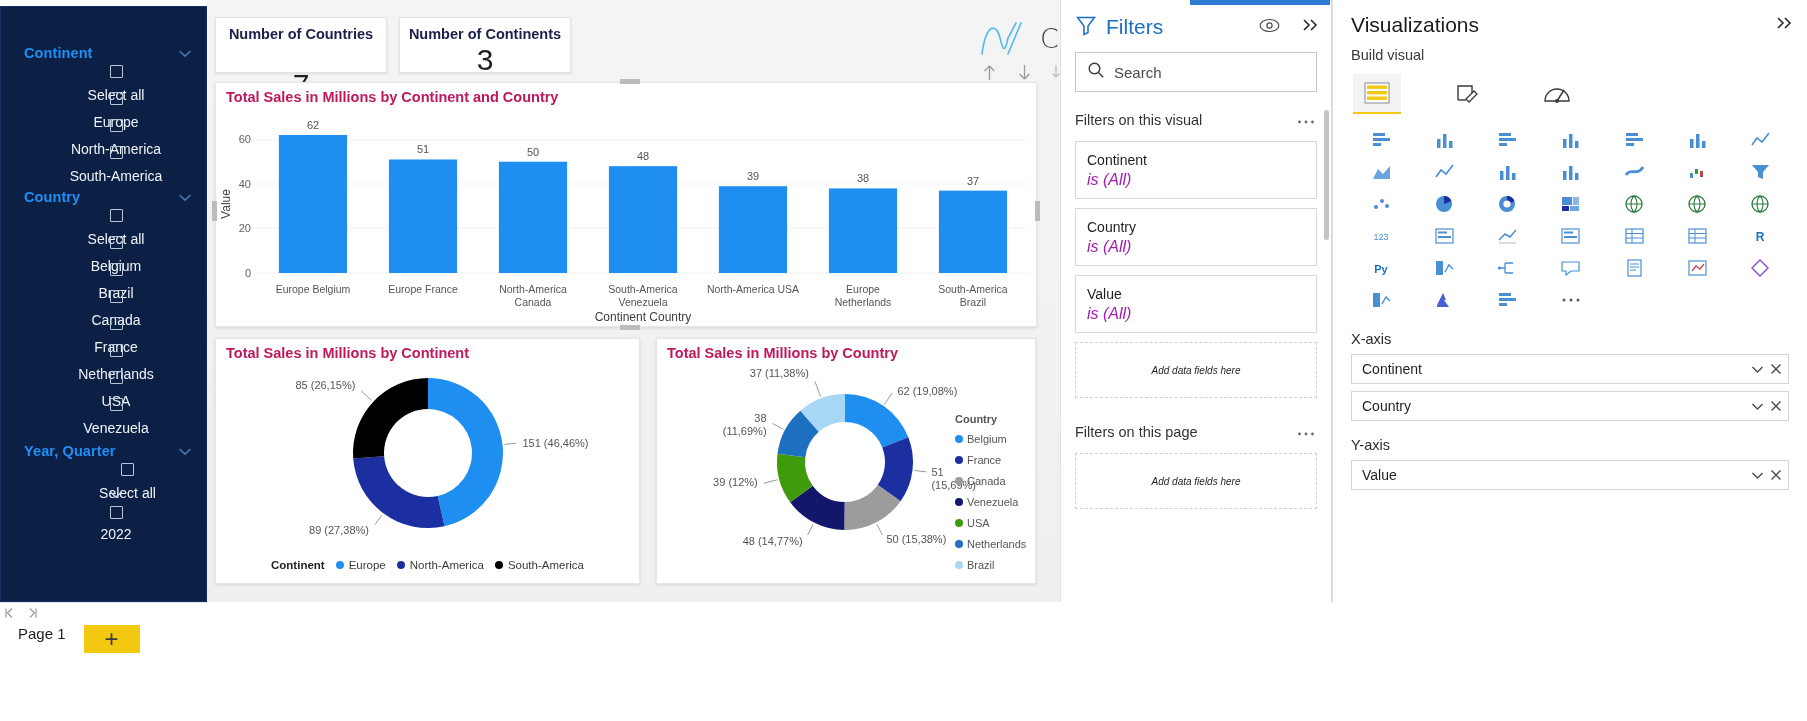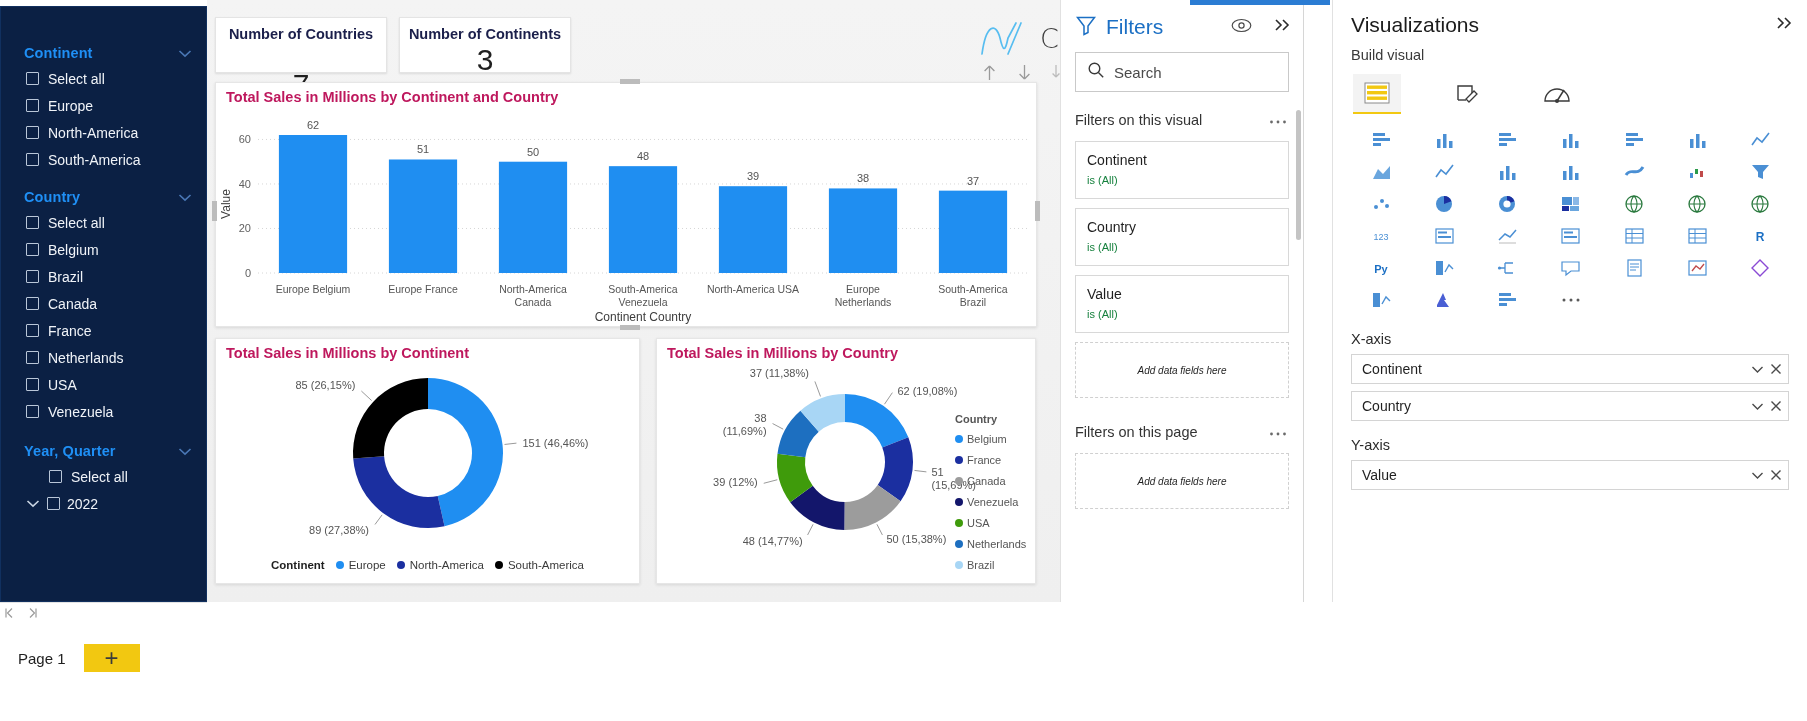--- a/index.html
+++ b/index.html
@@ -19,21 +19,21 @@
     display:flex; align-items:center; justify-content:space-between;
     padding:0 14px 0 23px; height:24px;
   }
   .slicer-title{
     color:#1f8ff5; font-weight:bold; font-size:14.5px; letter-spacing:.1px;
   }
   .chev{ color:#4a77b5; font-size:13px; line-height:1; }
   .chev svg{ display:block; }
   .slicer-item{
     display:flex; align-items:center; gap:9px;
-    padding:0 0 0 25px; height:27px;
+    padding:0 0 0 25px; height:27px;flex-direction:column;
   }
   .slicer-item.indent{ padding-left:48px; }
   .slicer-item.with-chev{ padding-left:25px; gap:7px; }
   .cb{
     width:13px; height:13px; border:1.5px solid #b9c6d8;
     background:transparent; flex:none; border-radius:1px;
   }
   .slicer-label{ color:#f0f3f8; font-size:14px; white-space:nowrap; }
   .row-chev{ width:14px; display:flex; justify-content:center; color:#c9d4e2; }
 
@@ -74,41 +74,41 @@
   .axis-label{ fill:#616161; font-size:11px; font-family:"Liberation Sans",sans-serif; }
   .val-label{ fill:#555; font-size:11px; font-family:"Liberation Sans",sans-serif; }
   .cat-label{ fill:#555; font-size:10.5px; font-family:"Liberation Sans",sans-serif; }
   .axis-title{ fill:#3d3d3d; font-size:12px; font-family:"Liberation Sans",sans-serif; }
 
   .donut-leg{ display:flex; align-items:center; gap:5px; font-size:11.5px; color:#3a3a3a; }
   .dot{ width:8px;height:8px;border-radius:50%; flex:none; }
 
   
   #filters-pane{
-    position:absolute; left:1060px; top:0; width:244px; height:604px;
+    position:absolute; left:1060px; top:0; width:272px; height:604px;
     background:#fff; border-left:1px solid #e1e1e1; border-right:1px solid #d6d6d6;
   }
   #filters-head{ display:flex; align-items:center; padding:14px 12px 8px 14px; gap:9px;}
   #filters-head .ftitle{ font-size:21px; color:#1b6fc4; font-weight:400; flex:1; }
   .search-box{
     margin:4px 14px 0 14px; height:40px; border:1px solid #c9c9c9;
     display:flex; align-items:center; gap:9px; padding:0 11px; background:#fff;
   }
   .search-ph{ color:#4a4a4a; font-size:15px; }
   .fsection{ margin-top:16px; }
   .fsection-head{
     display:flex; align-items:center; justify-content:space-between;
     padding:0 16px 0 14px; height:24px; color:#333; font-size:14.5px;
   }
   .fcard{
     margin:9px 14px 0 14px; border:1px solid #d8d8d8; padding:8px 11px;
     min-height:57px; background:#fff;
   }
   .fcard-t{ font-size:14px; color:#1f1f1f; line-height:20px; }
-  .fcard-s{ font-size:11px; color:#15803d; line-height:20px; }
+  .fcard-s{ font-size:16px; color:#a21caf; line-height:20px;font-style:italic; }
   .fdrop{
     margin:9px 14px 0 14px; border:1px dashed #d0d0d0; height:56px;
     display:flex; align-items:center; justify-content:center;
     color:#1f1f1f; font-size:10px; background:#fff;font-style:italic;
   }
   #f-scroll{ position:absolute; right:2px; top:110px; width:5px; height:130px;
              background:#c4c4c4; border-radius:3px; }
 
   
   #viz-pane{
@@ -136,21 +136,21 @@
   .fw-name{ flex:1; font-size:14px; color:#1f1f1f; }
   .fw-ico{ color:#5a5a5a; font-size:13px; display:flex; align-items:center; }
 
   
   #bottom-bar{
     position:absolute; left:0; top:602px; width:207px; height:119px; background:#fff;
     border-top:1px solid #e3e3e3;
   }
   #page-nav{ display:flex; align-items:center; height:22px; gap:10px; padding-left:4px;
              color:#9a9a9a; font-size:11px; }
-  #page-row{ display:flex; align-items:center; height:34px; margin-top:16px; }
+  #page-row{ display:flex; align-items:flex-start; height:34px; margin-top:0; }
   .page-tab{
     display:flex; align-items:center; justify-content:center; padding:0 18px;
     font-size:15px; color:#1f1f1f; background:#fff;
   }
   .add-page{
     width:56px; background:#f2c811; display:flex; align-items:center;
     justify-content:center; color:#3b3b3b; font-size:24px; font-weight:300;
   }
   #canvas-bottom-strip{
     position:absolute; left:207px; top:602px; width:853px; height:119px; background:#fff;

